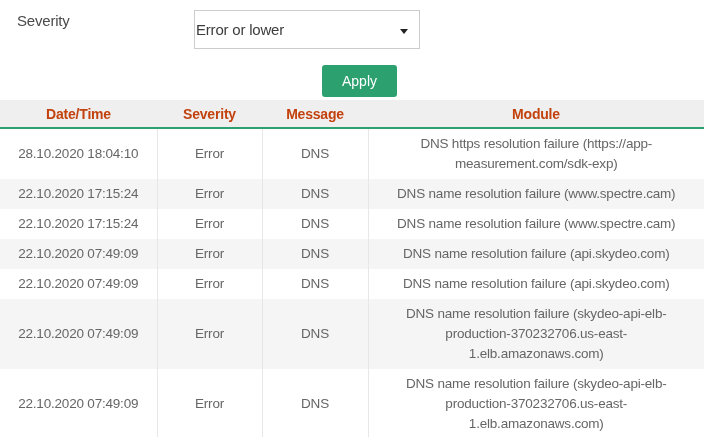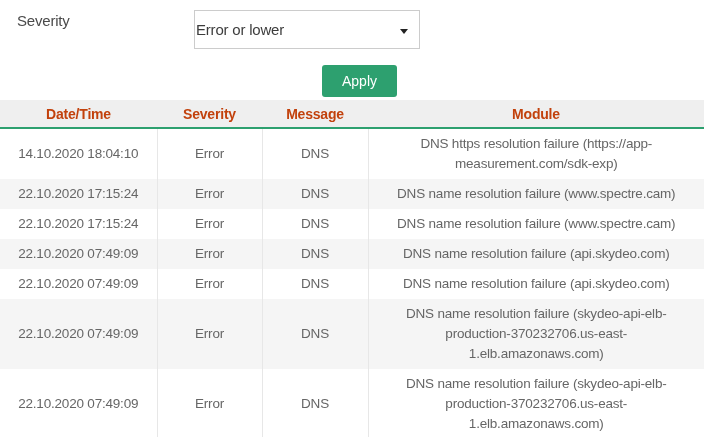--- a/index.html
+++ b/index.html
@@ -82,21 +82,21 @@
   <thead>
     <tr>
       <th>Date/Time</th>
       <th>Severity</th>
       <th>Message</th>
       <th>Module</th>
     </tr>
   </thead>
   <tbody id="events-body">
   <tr>
-    <td>14.10.2020 18:04:10</td>
+    <td>28.10.2020 18:04:10</td>
     <td>Error</td>
     <td>DNS</td>
     <td>DNS https resolution failure (https://app-measurement.com/sdk-exp)</td>
   </tr>
 
   <tr>
     <td>22.10.2020 17:15:24</td>
     <td>Error</td>
     <td>DNS</td>
     <td>DNS name resolution failure (www.spectre.cam)</td>

